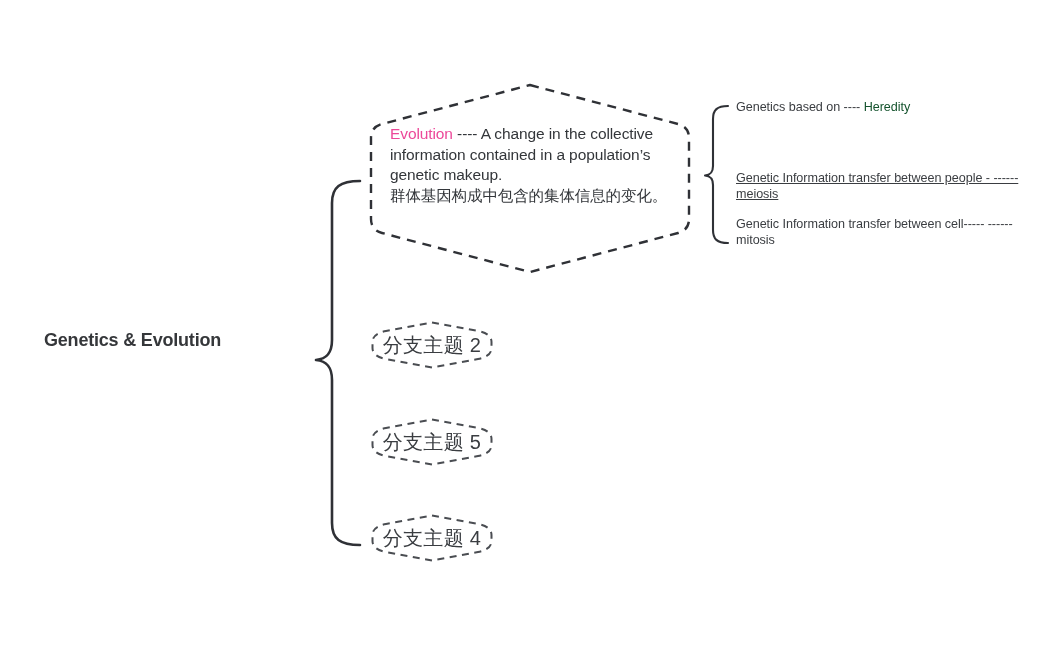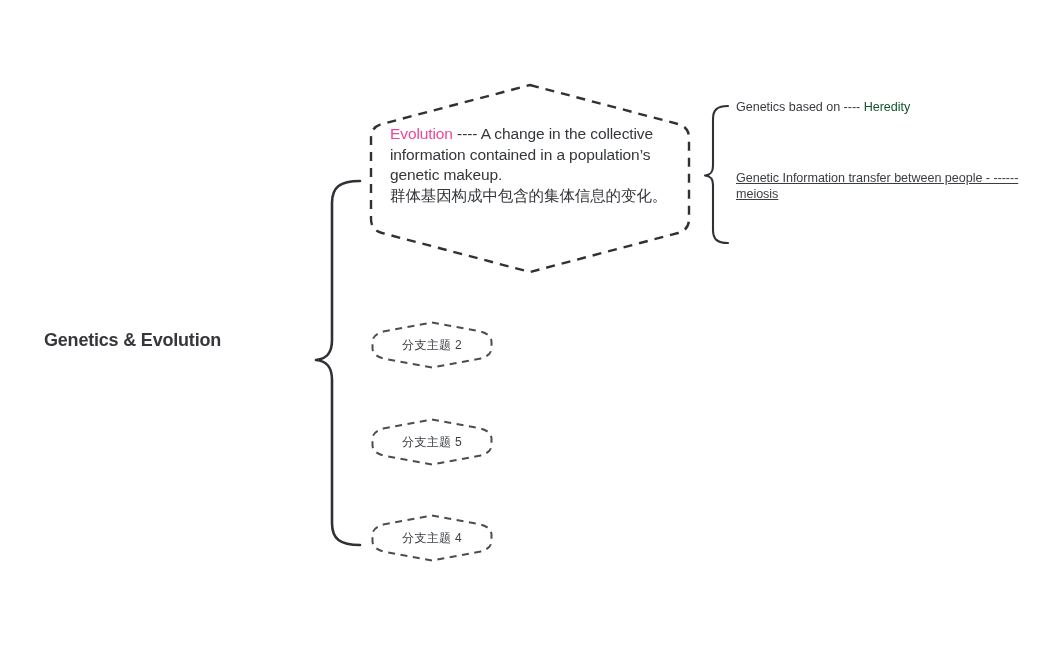--- a/index.html
+++ b/index.html
@@ -77,21 +77,21 @@
   }
   .hex-branch .hex-label {
     position: absolute;
     left: 0;
     top: 0;
     width: 124px;
     height: 50px;
     display: flex;
     align-items: center;
     justify-content: center;
-    font-size: 12px;
+    font-size: 20px;
     color: #3a3d41;
     letter-spacing: 0.3px;
   }
   #branch-2 { left: 370px; top: 320px; }
   #branch-3 { left: 370px; top: 417px; }
   #branch-4 { left: 370px; top: 513px; }
 
   
   .note {
     position: absolute;
@@ -215,14 +215,17 @@
   </div>
 
   <div class="note" id="note-1">
     <span>Genetics based on ---- </span><span class="kw">Heredity</span><br>
   </div>
 
   <div class="note" id="note-2">
     <span>Genetic Information transfer between people - ------ meiosis</span>
   </div>
 
+  <div class="note" id="note-3">
+    <span>Genetic Information transfer between cell----- ------ mitosis</span>
+  </div>
 
 </div>
 
 </body></html>

